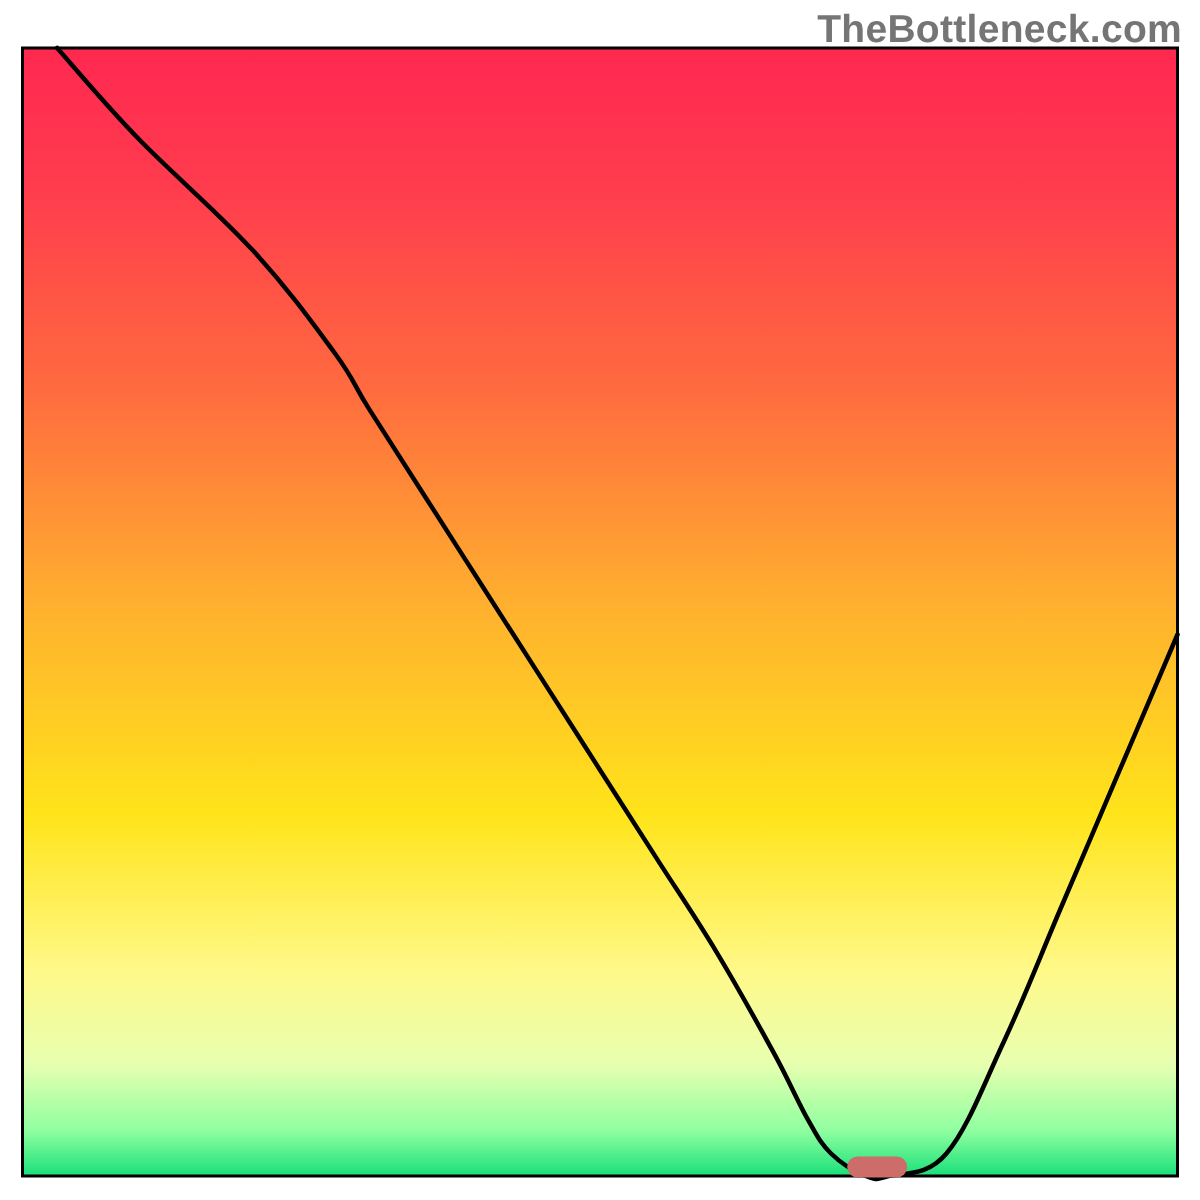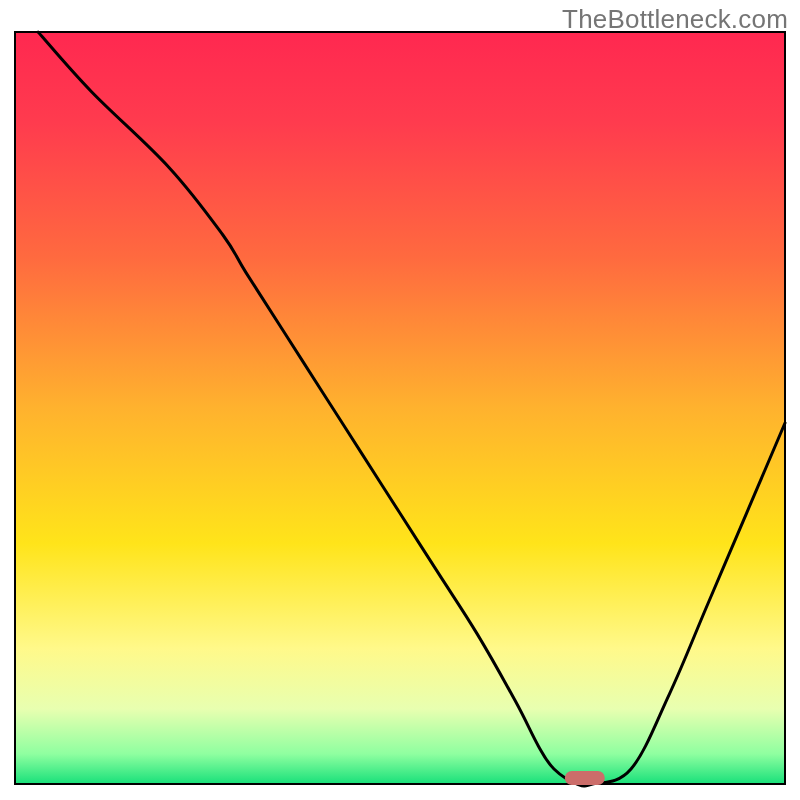--- a/index.html
+++ b/index.html
@@ -14,21 +14,21 @@
   .stage {
     position: relative;
     width: 800px;
     height: 800px;
   }
   .watermark {
     position: absolute;
     top: 4px;
     right: 12px;
     font-size: 26px;
-    font-weight: 400;
+    font-weight: 700;
     color: #757575;
     letter-spacing: 0.2px;
   }
   svg.chart {
     position: absolute;
     inset: 0;
     width: 800px;
     height: 800px;
     display: block;
   }

